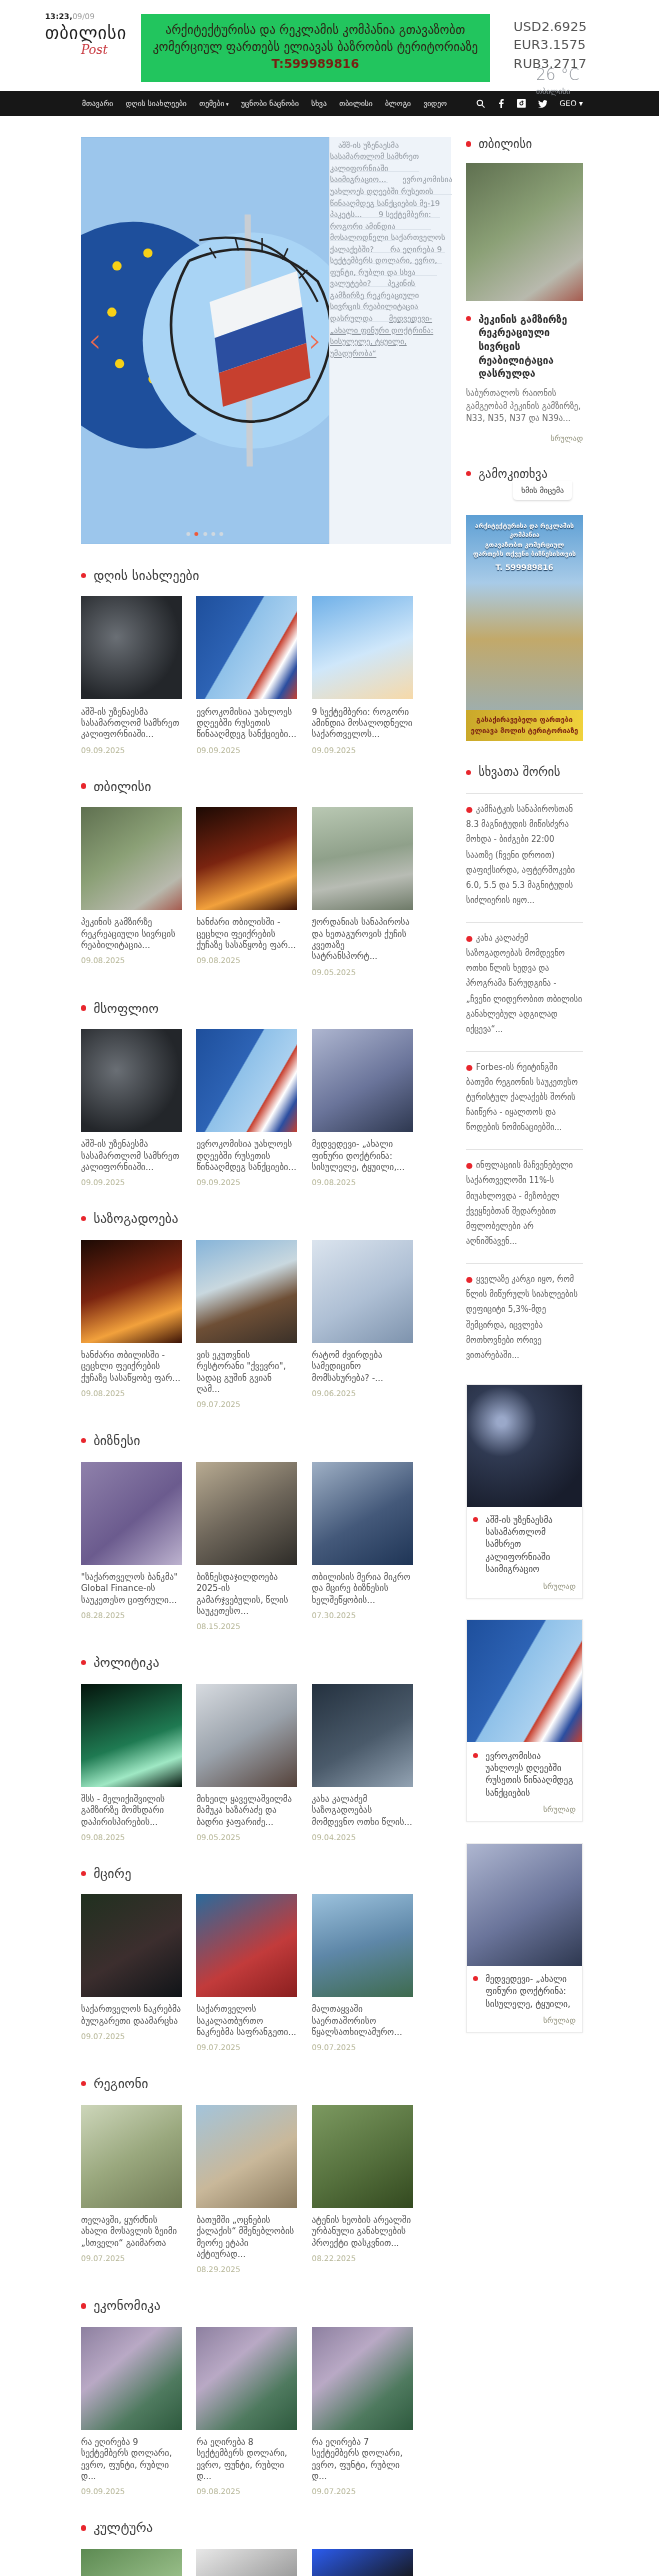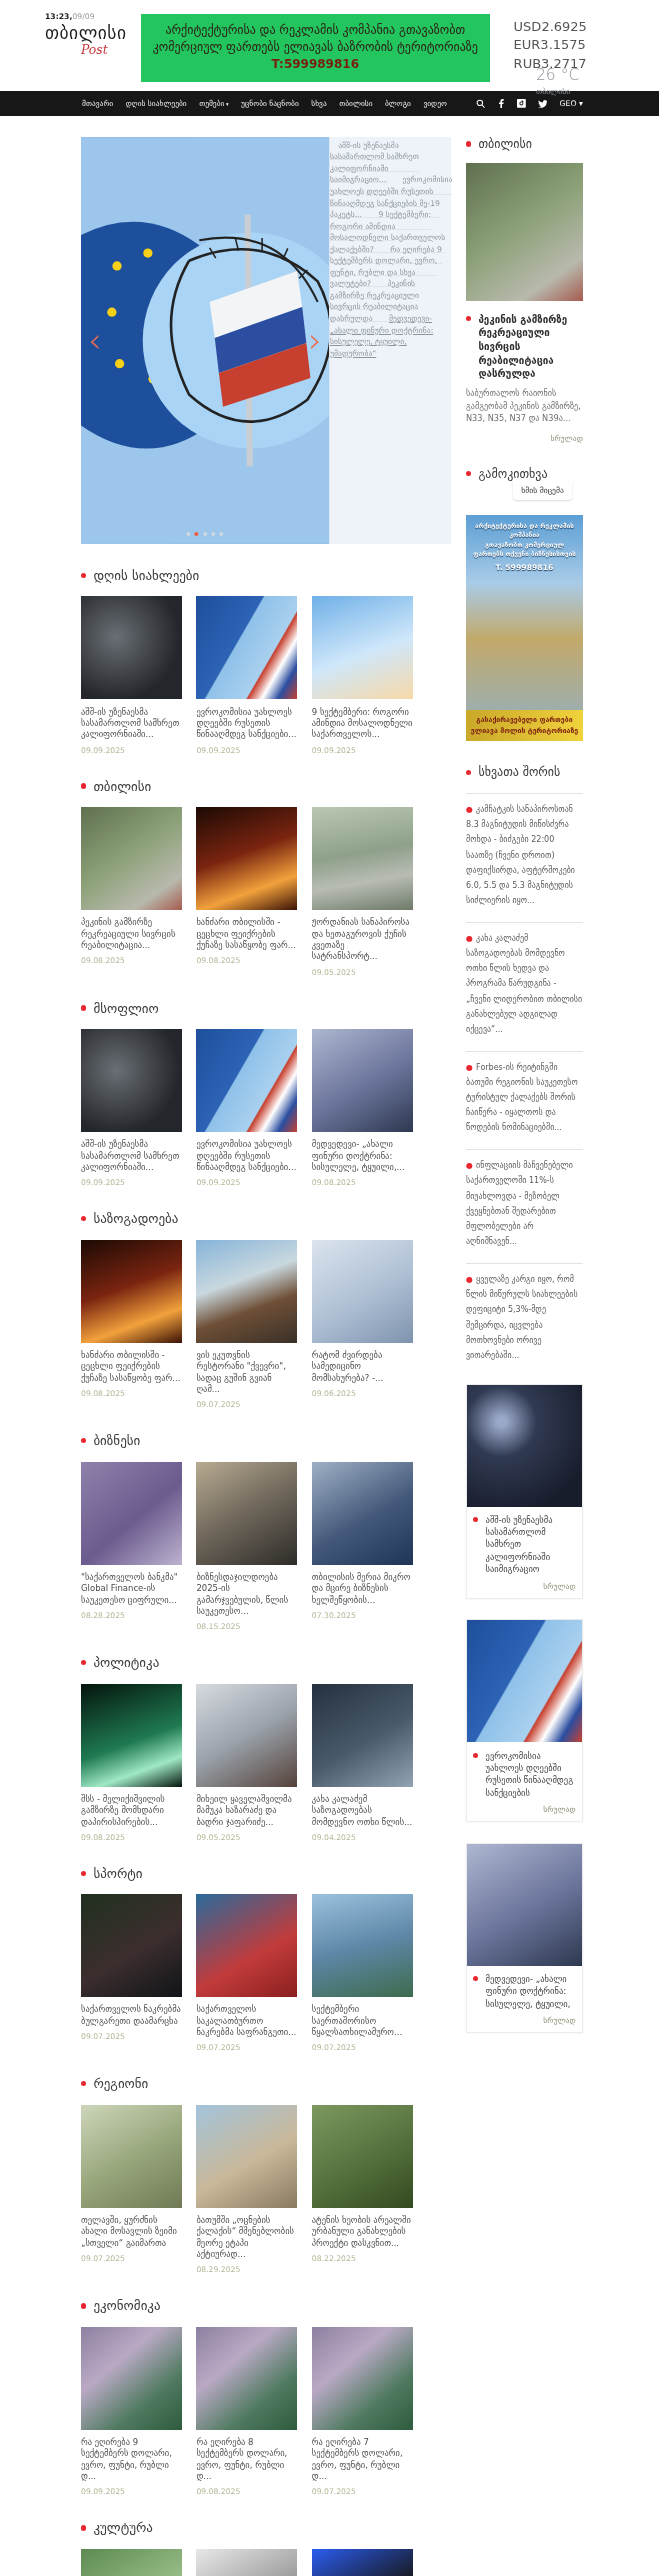--- a/index.html
+++ b/index.html
@@ -381,36 +381,36 @@
                 <a class="card">
                   <div class="card-img img-present"></div>
                   <div class="card-t">კახა კალაძემ საზოგადოებას მომდევნო ოთხი წლის...</div>
                   <div class="card-d">09.04.2025</div>
                 </a>
               </div>
             </div>
             <div class="sec">
               <div class="sec-h">
                 <span class="dot"></span>
-                <span>სპორტი</span>
+                <span>მცირე</span>
               </div>
               <div class="cards">
                 <a class="card">
                   <div class="card-img img-football"></div>
                   <div class="card-t">საქართველოს ნაკრებმა ბულგარეთი დაამარცხა</div>
                   <div class="card-d">09.07.2025</div>
                 </a>
                 <a class="card">
                   <div class="card-img img-basket"></div>
                   <div class="card-t">საქართველოს საკალათბურთო ნაკრებმა საფრანგეთი...</div>
                   <div class="card-d">09.07.2025</div>
                 </a>
                 <a class="card">
                   <div class="card-img img-boat"></div>
-                  <div class="card-t">სექტემბერი საერთაშორისო წყალსათხილამურო...</div>
+                  <div class="card-t">მალთაყვაში საერთაშორისო წყალსათხილამურო...</div>
                   <div class="card-d">09.07.2025</div>
                 </a>
               </div>
             </div>
             <div class="sec">
               <div class="sec-h">
                 <span class="dot"></span>
                 <span>რეგიონი</span>
               </div>
               <div class="cards">

